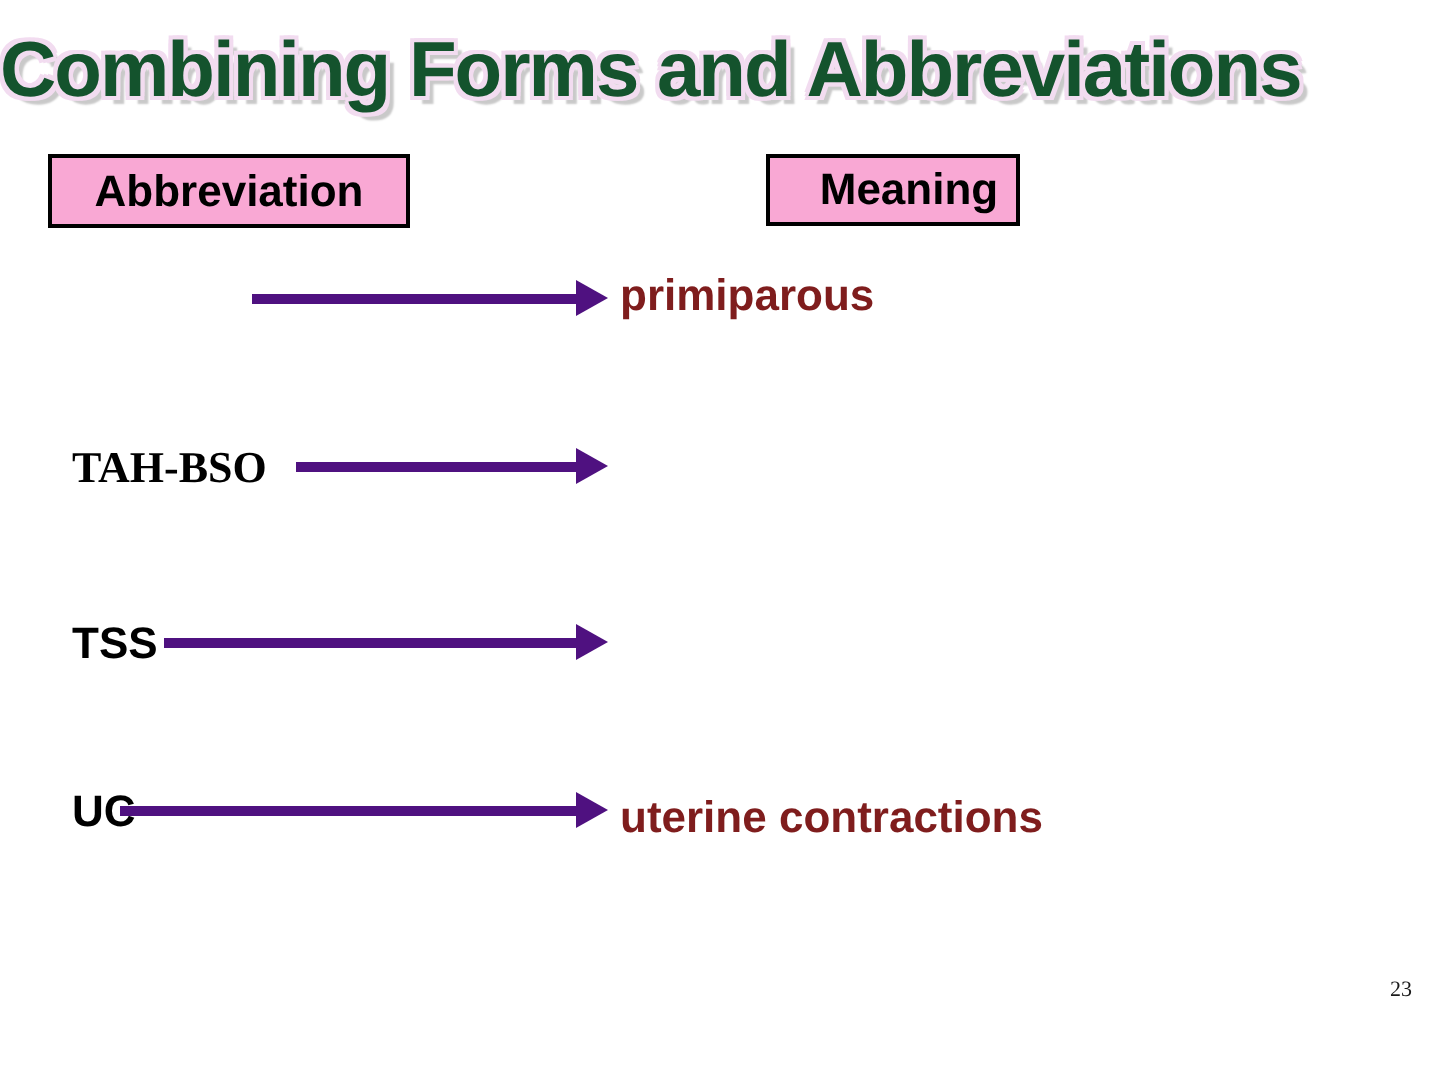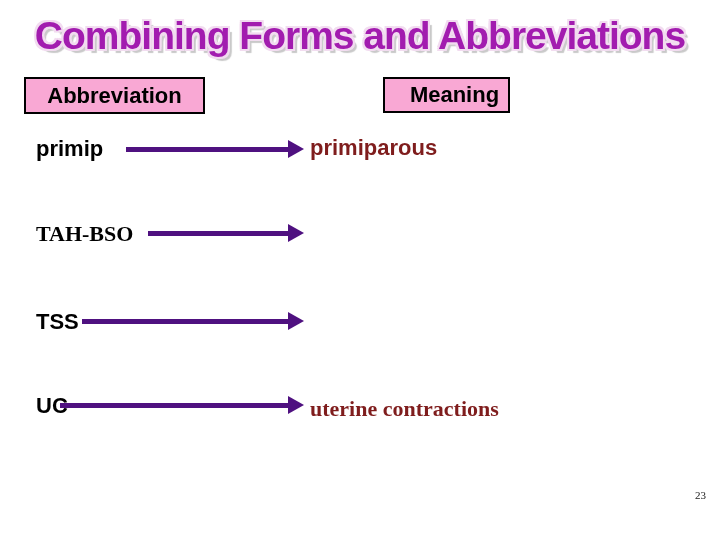--- a/index.html
+++ b/index.html
@@ -14,25 +14,25 @@
     background: #ffffff;
     overflow: hidden;
     font-family: "Liberation Sans", sans-serif;
   }
   
   .title {
     position: absolute;
     top: 14px;
     left: 0;
     width: 720px;
-    text-align: center;
+    text-align: left;
     font-size: 39px;
     font-weight: bold;
     letter-spacing: -1px;
-    color: #a21caf;
+    color: #14532d;
     text-shadow:
       -2px -2px 0 #f2dcf0,  2px -2px 0 #f2dcf0,
       -2px  2px 0 #f2dcf0,  2px  2px 0 #f2dcf0,
       -2px  0   0 #f2dcf0,  2px  0   0 #f2dcf0,
        0   -2px 0 #f2dcf0,  0    2px 0 #f2dcf0,
        4px  4px 1px #c9c9c9;
     white-space: nowrap;
   }
   .header-box {
     position: absolute;
@@ -95,21 +95,21 @@
   #abbr-2    { top: 221px; font-family: Liberation Serif, serif; }
   #arrow-2   { left: 148px; width: 156px; top: 223px; }
   #meaning-2 { top: 216px; }
 
   #abbr-3    { top: 309px; }
   #arrow-3   { left: 82px; width: 222px; top: 311px; }
   #meaning-3 { top: 310px; }
 
   #abbr-4    { top: 393px; }
   #arrow-4   { left: 60px; width: 244px; top: 395px; }
-  #meaning-4 { top: 394px; font-family: Liberation Serif, serif; }
+  #meaning-4 { top: 394px; }
 
   .page-number {
     position: absolute;
     left: 695px;
     top: 489px;
     width: 30px;
     text-align: left;
     font-family: "Liberation Serif", serif;
     font-size: 11px;
     color: #1a1a1a;
@@ -119,21 +119,20 @@
 <body>
 
 <div id="slide">
 
   <div class="title">Combining Forms and Abbreviations</div>
 
   <div id="abbr-header" class="header-box">Abbreviation</div>
 
   <div id="meaning-header" class="header-box">Meaning</div>
 
-  <div id="abbr-1" class="abbr">primip</div>
   <div id="arrow-1" class="arrow">
     <span class="shaft"></span>
     <span class="head"></span>
   </div>
   <div id="meaning-1" class="meaning">primiparous</div>
 
   <div id="abbr-2" class="abbr">TAH-BSO</div>
   <div id="arrow-2" class="arrow">
     <span class="shaft"></span>
     <span class="head"></span>

